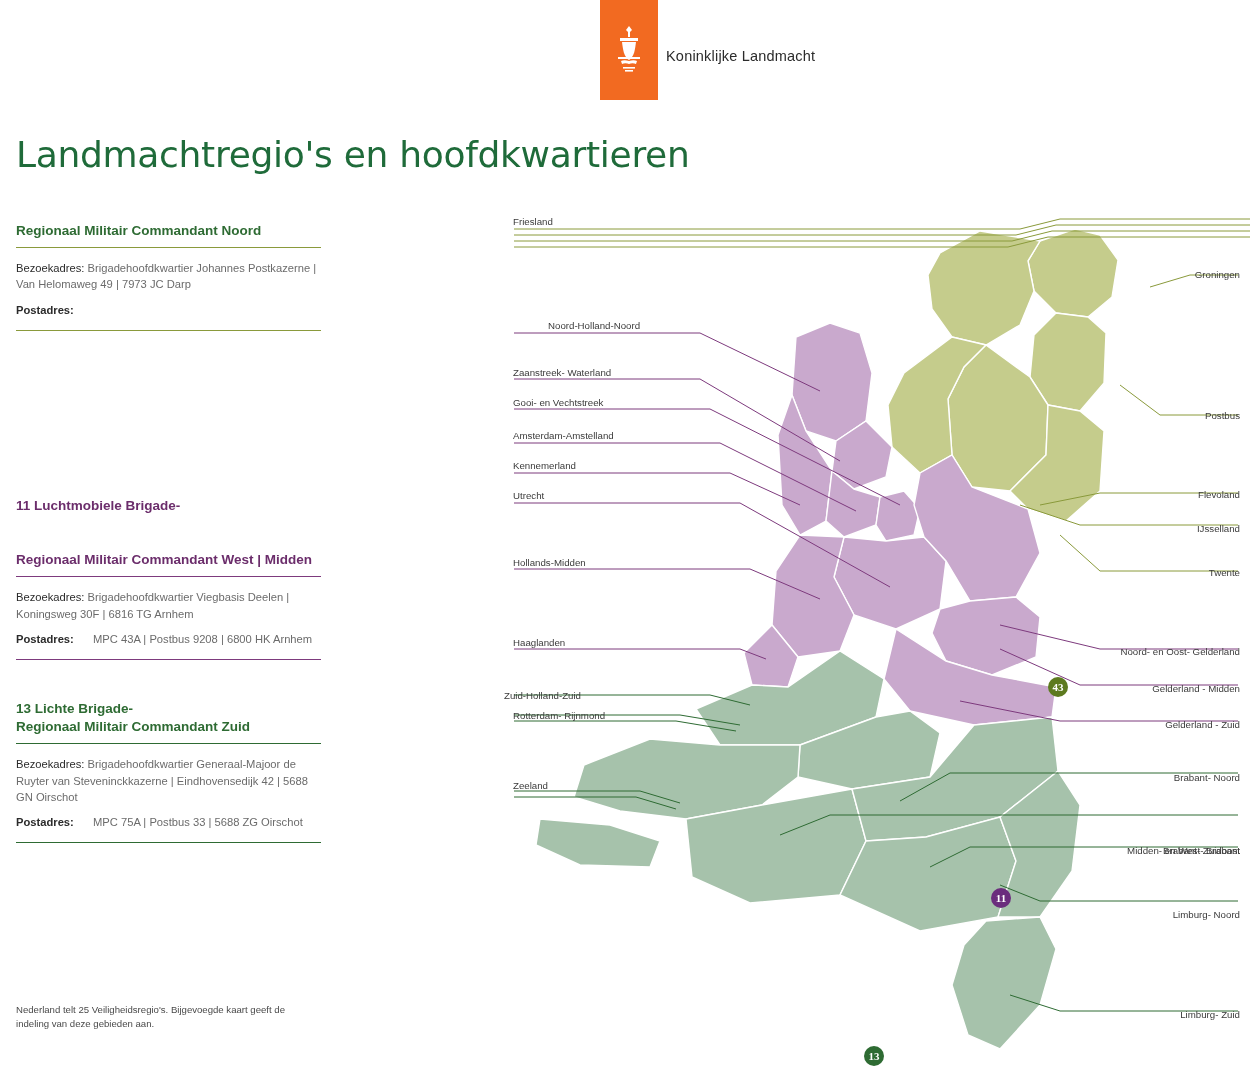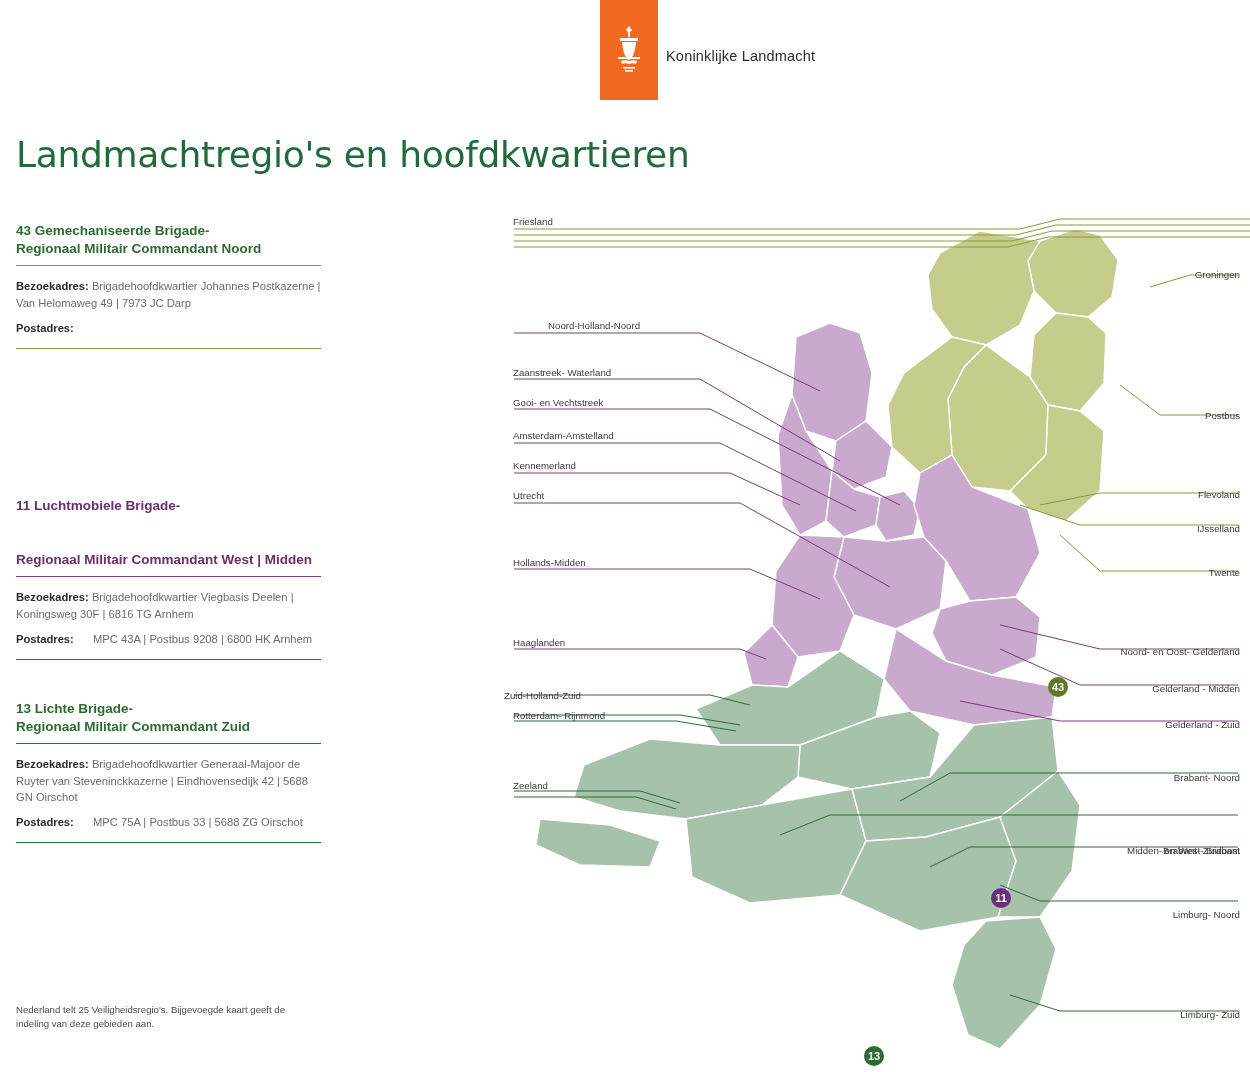--- a/index.html
+++ b/index.html
@@ -45,21 +45,21 @@
   }
   
   .block { position: absolute; left: 16px; width: 305px; }
   .block .title1, .block .title2 {
     font-size: 13.5px; font-weight: bold; line-height: 1.35;
   }
   .block .title2 { padding-bottom: 7px; }
   .rule { height: 1px; width: 100%; margin: 0 0 12px 0; }
   .rule.bot { margin: 12px 0 0 0; }
   .addr { font-size: 11.2px; line-height: 1.45; margin-bottom: 9px; }
-  .addr .lbl { font-weight: bold; color: #2b2b2b; }
+  .addr .lbl { font-weight: normal; color: #2b2b2b; }
   .addr .val { color: #6b6b6b; }
   .post { font-size: 11.2px; line-height: 1.45; display: flex; }
   .post .lbl { font-weight: bold; color: #2b2b2b; width: 77px; flex: 0 0 77px; }
   .post .val { color: #6b6b6b; }
 
   
   #block-43 { top: 222px; }
   #block-43 .title1, #block-43 .title2 { color: #2e6b33; }
   #block-43 .rule { background: #8a9a3b; }
   
@@ -88,21 +88,21 @@
     font-size: 9.7px;
     color: #3a3a3a;
     white-space: nowrap;
   }
   .label-right { text-align: right; }
   .badge {
     position: absolute;
     width: 20px; height: 20px; border-radius: 50%;
     color: #fff; font-size: 11px; font-weight: bold;
     display: flex; align-items: center; justify-content: center;
-    font-family: Liberation Sans, sans-serif;
+    font-family: Liberation Serif, serif;
   }
 </style>
 </head>
 <body>
 
 <div id="logo-bar"></div>
 <div id="logo-mark">
   <svg width="40" height="52" viewBox="0 0 40 52" aria-hidden="true">
     <g fill="#ffffff">
       <path d="M20 2 l3 4 -3 3 -3 -3z"></path>
@@ -114,21 +114,20 @@
       <rect x="14" y="43" width="12" height="1.6"></rect>
       <rect x="16" y="46" width="8" height="1.6"></rect>
     </g>
   </svg>
 </div>
 <div id="logo-text">Koninklijke Landmacht</div>
 
 <div id="page-title">Landmachtregio's en hoofdkwartieren</div>
 
 <div class="block" id="block-43">
-  <div class="title1">43 Gemechaniseerde Brigade-</div>
   <div class="title2">Regionaal Militair Commandant Noord</div>
   <div class="rule"></div>
   <div class="addr">
     <span class="lbl">Bezoekadres:</span>
     <span class="val">Brigadehoofdkwartier Johannes Postkazerne | Van Helomaweg 49 | 7973 JC Darp</span>
   </div>
   <div class="post">
     <span class="lbl">Postadres:</span>
   </div>
   <div class="rule bot"></div>

